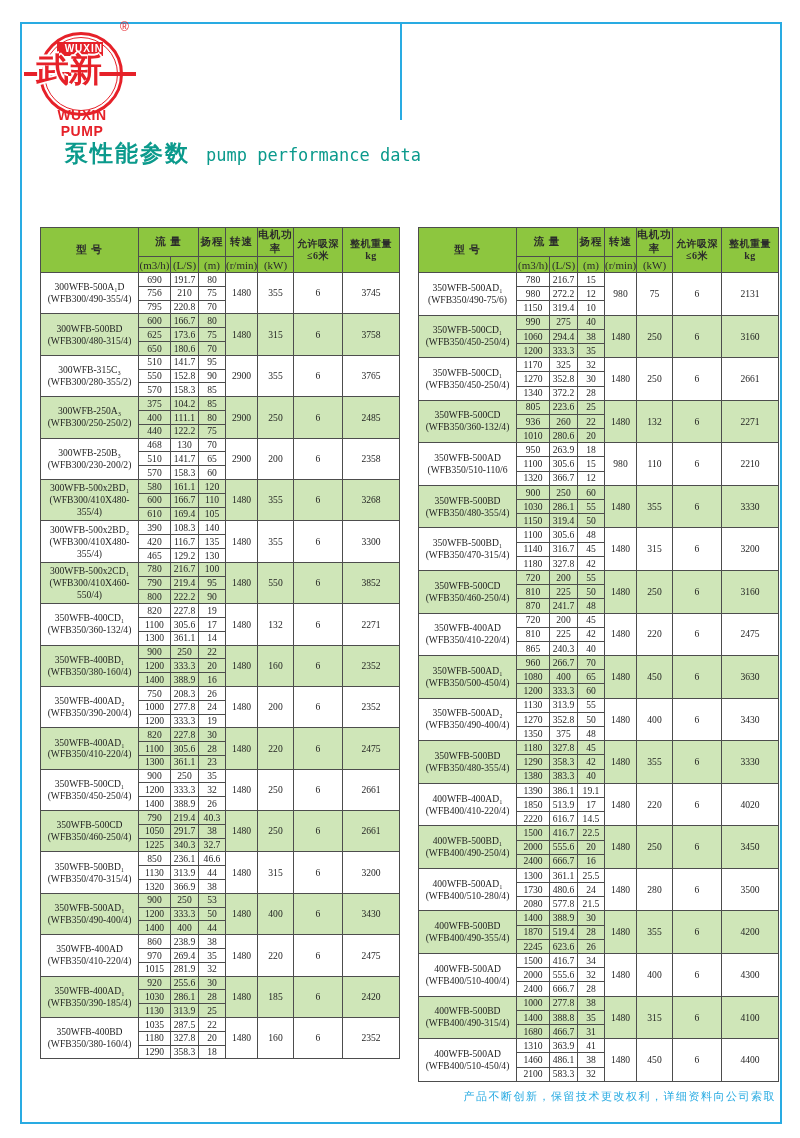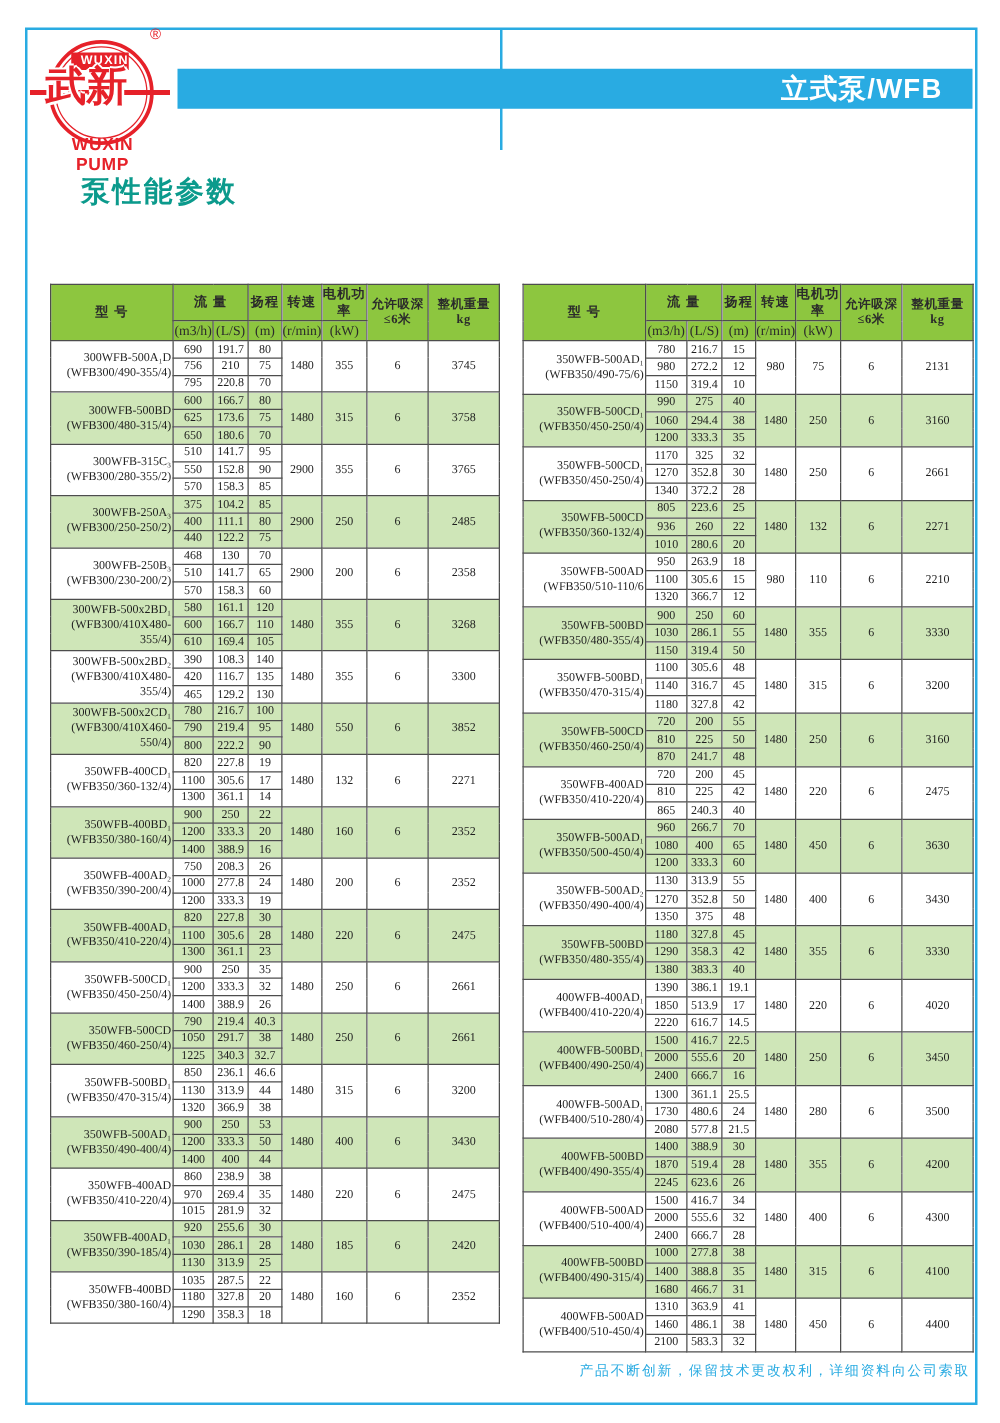--- a/index.html
+++ b/index.html
@@ -40,21 +40,21 @@
   .tbl-left{left:40px;width:359px;}
   .tbl-right{left:418px;width:360px;}
   .tbl th,.tbl td{border:1px solid #4d4d4d;text-align:center;vertical-align:middle;padding:0;overflow:hidden;}
   .tbl thead th{background:#8dc63f;color:#2b2b2b;font-weight:bold;font-size:10.5px;letter-spacing:1px;}
   .tbl thead tr.hr1{height:20px;}
   .tbl thead tr.hr2{height:16px;}
   .tbl thead th.unit{font-weight:normal;letter-spacing:0;font-size:11px;}
   .tbl thead th .tl{display:block;line-height:1.25;font-size:10px;letter-spacing:0.5px;}
   .tbl tbody td{height:12.8px;line-height:1;font-size:9.6px;}
   .tbl-right tbody td{height:13.2px;}
-  .tbl td.model{font-size:9.6px;line-height:1.25;word-wrap:break-word;padding:0 1px;text-align:right;}
+  .tbl td.model{font-size:9.6px;line-height:1.25;word-wrap:break-word;padding:0 1px;}
   .tbl td.model .m1,.tbl td.model .m2{display:block;}
   .tbl tr.shade td{background:#cfe6b8;}
 
   
   .footer{position:absolute;right:24px;top:1089px;font-family:"Liberation Sans",sans-serif;font-size:11px;
           color:#29abe2;letter-spacing:1.5px;z-index:2;}
 </style>
 </head>
 <body>
 
@@ -64,24 +64,24 @@
 
   <div class="logo">
     <div class="logo-line"></div>
     <div class="ring"></div>
     <div class="wuxin-box">WUXIN</div>
     <div class="hanzi">武新</div>
     <div class="reg">®</div>
   </div>
   <div class="brand-name">WUXIN PUMP</div>
 
-  <div class="banner">立式泵/WFB</div>
 
   <div class="sec-title">
     <span class="zh">泵性能参数</span>
+    <span class="en">pump performance data</span>
   </div>
 
   <table class="tbl tbl-left">
     <colgroup>
       <col style="width:98px">
         <col style="width:32px">
         <col style="width:28px">
         <col style="width:27px">
       <col style="width:32px">
         <col style="width:36px">

